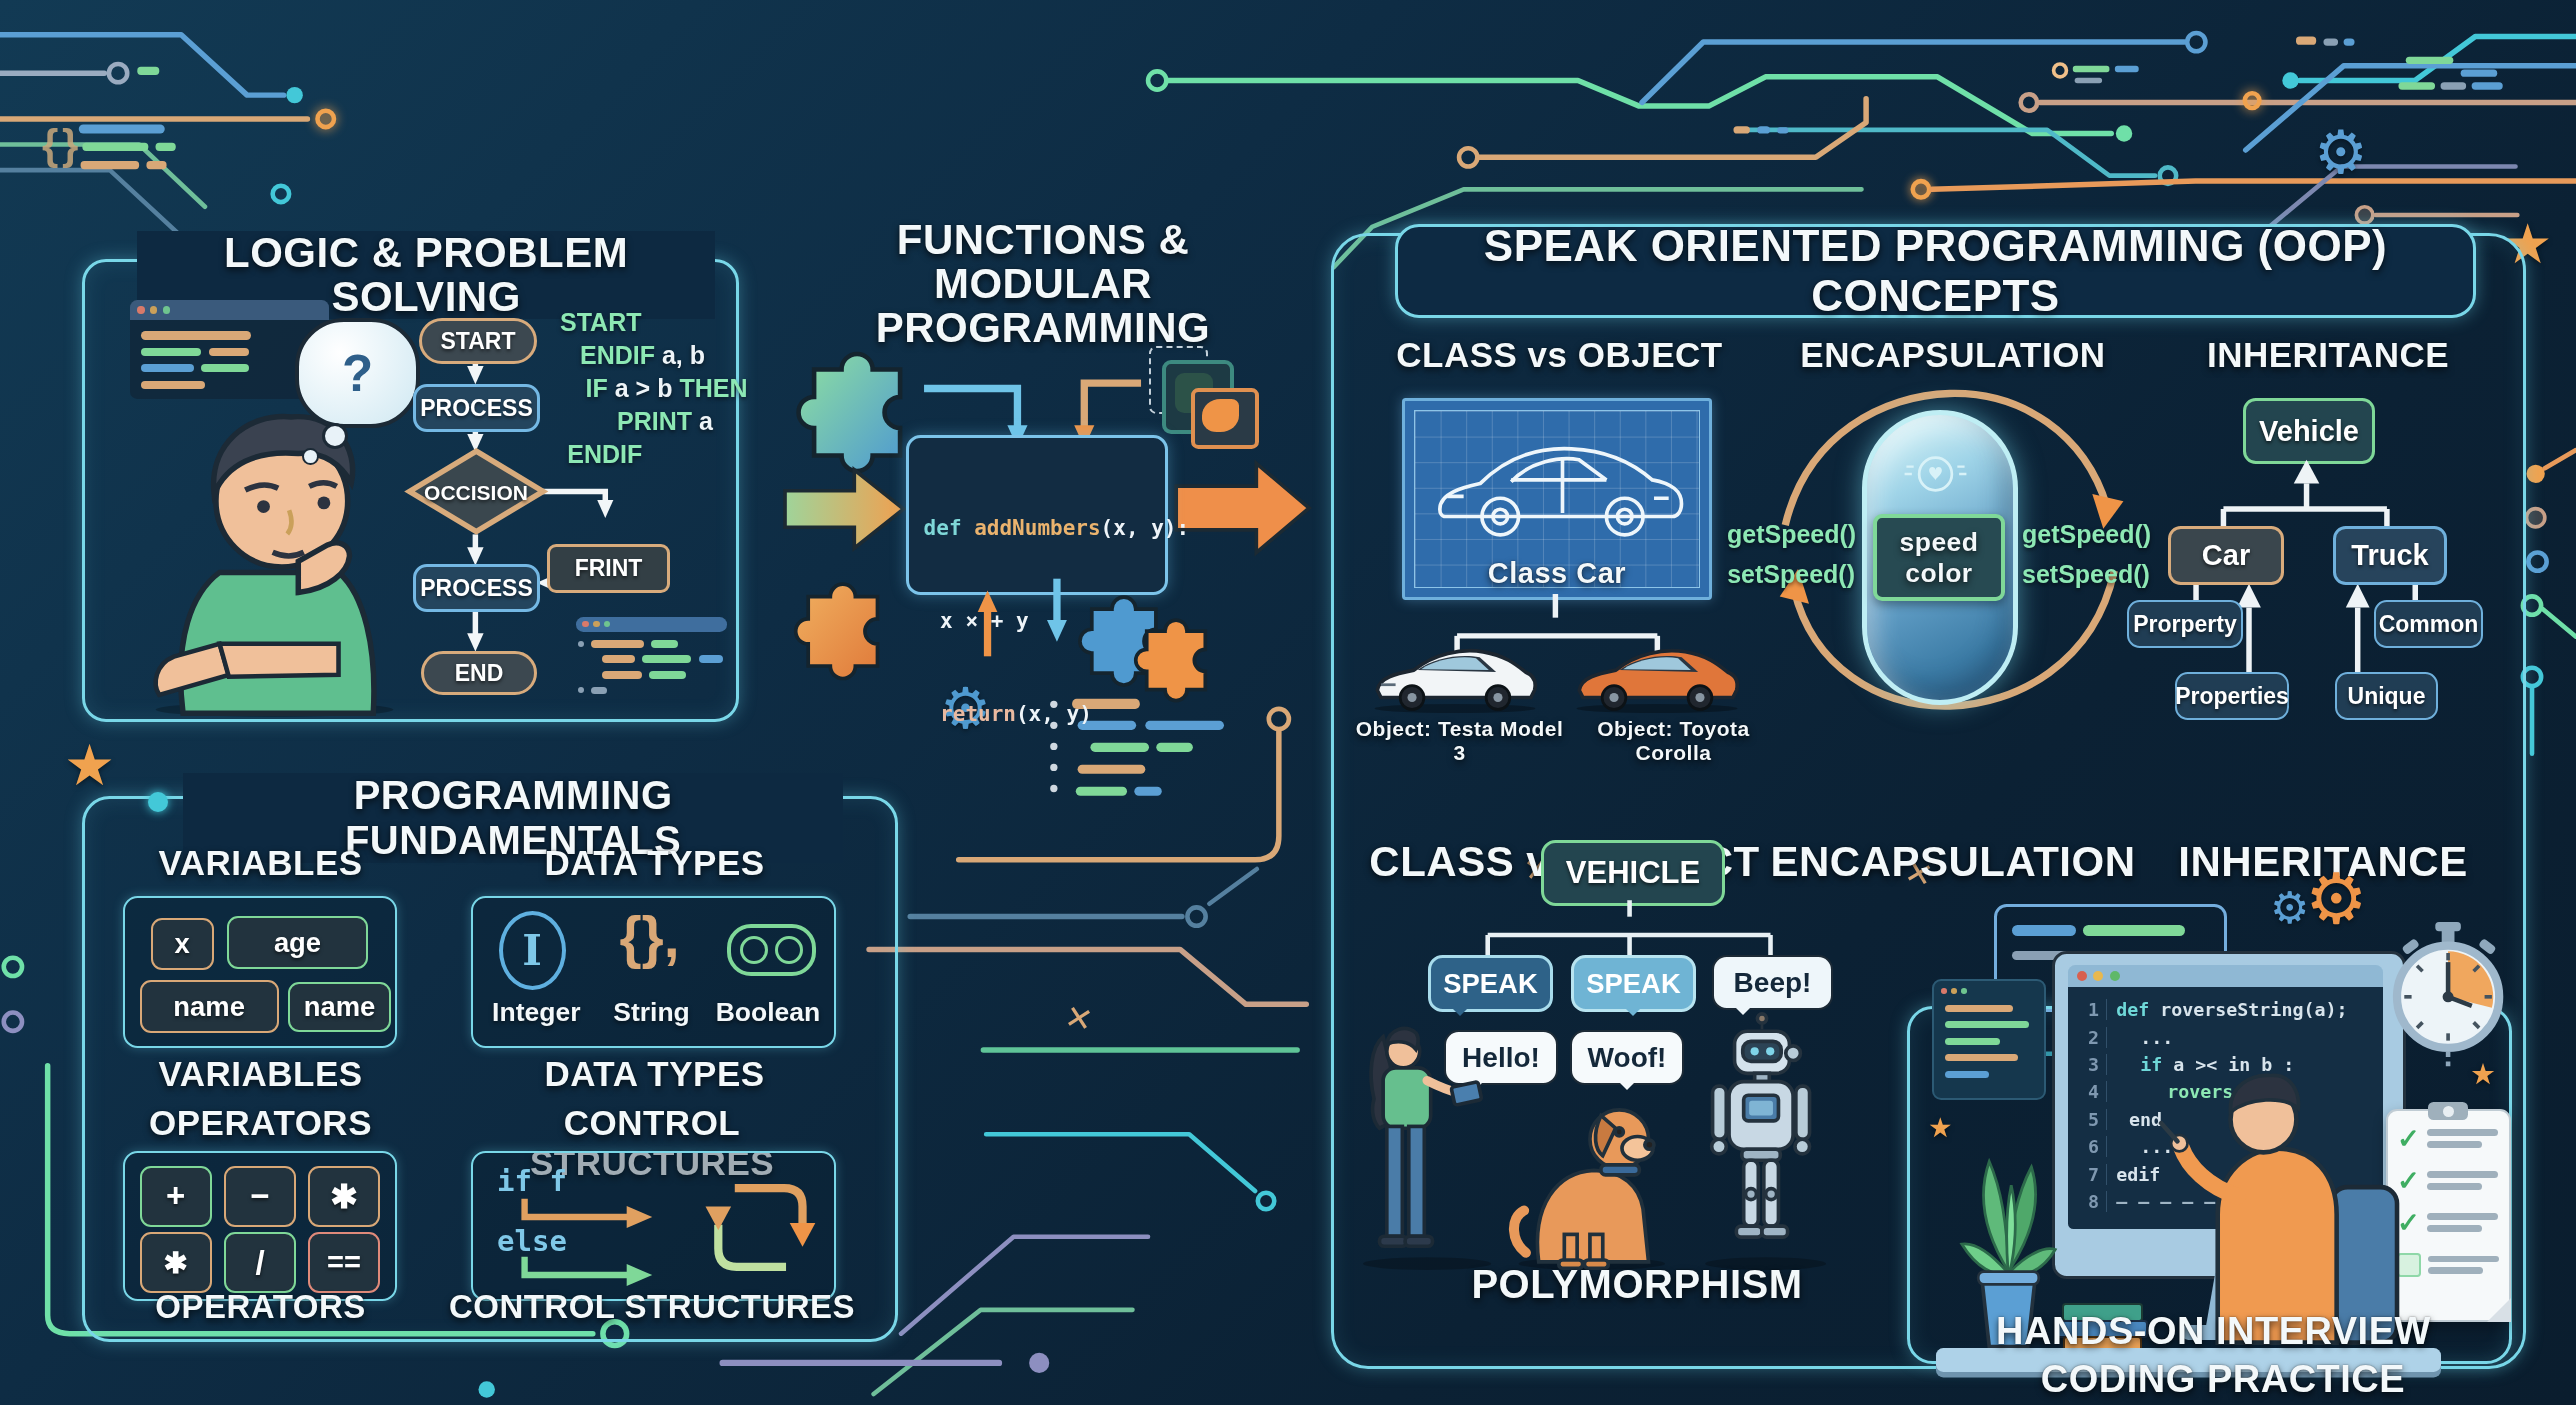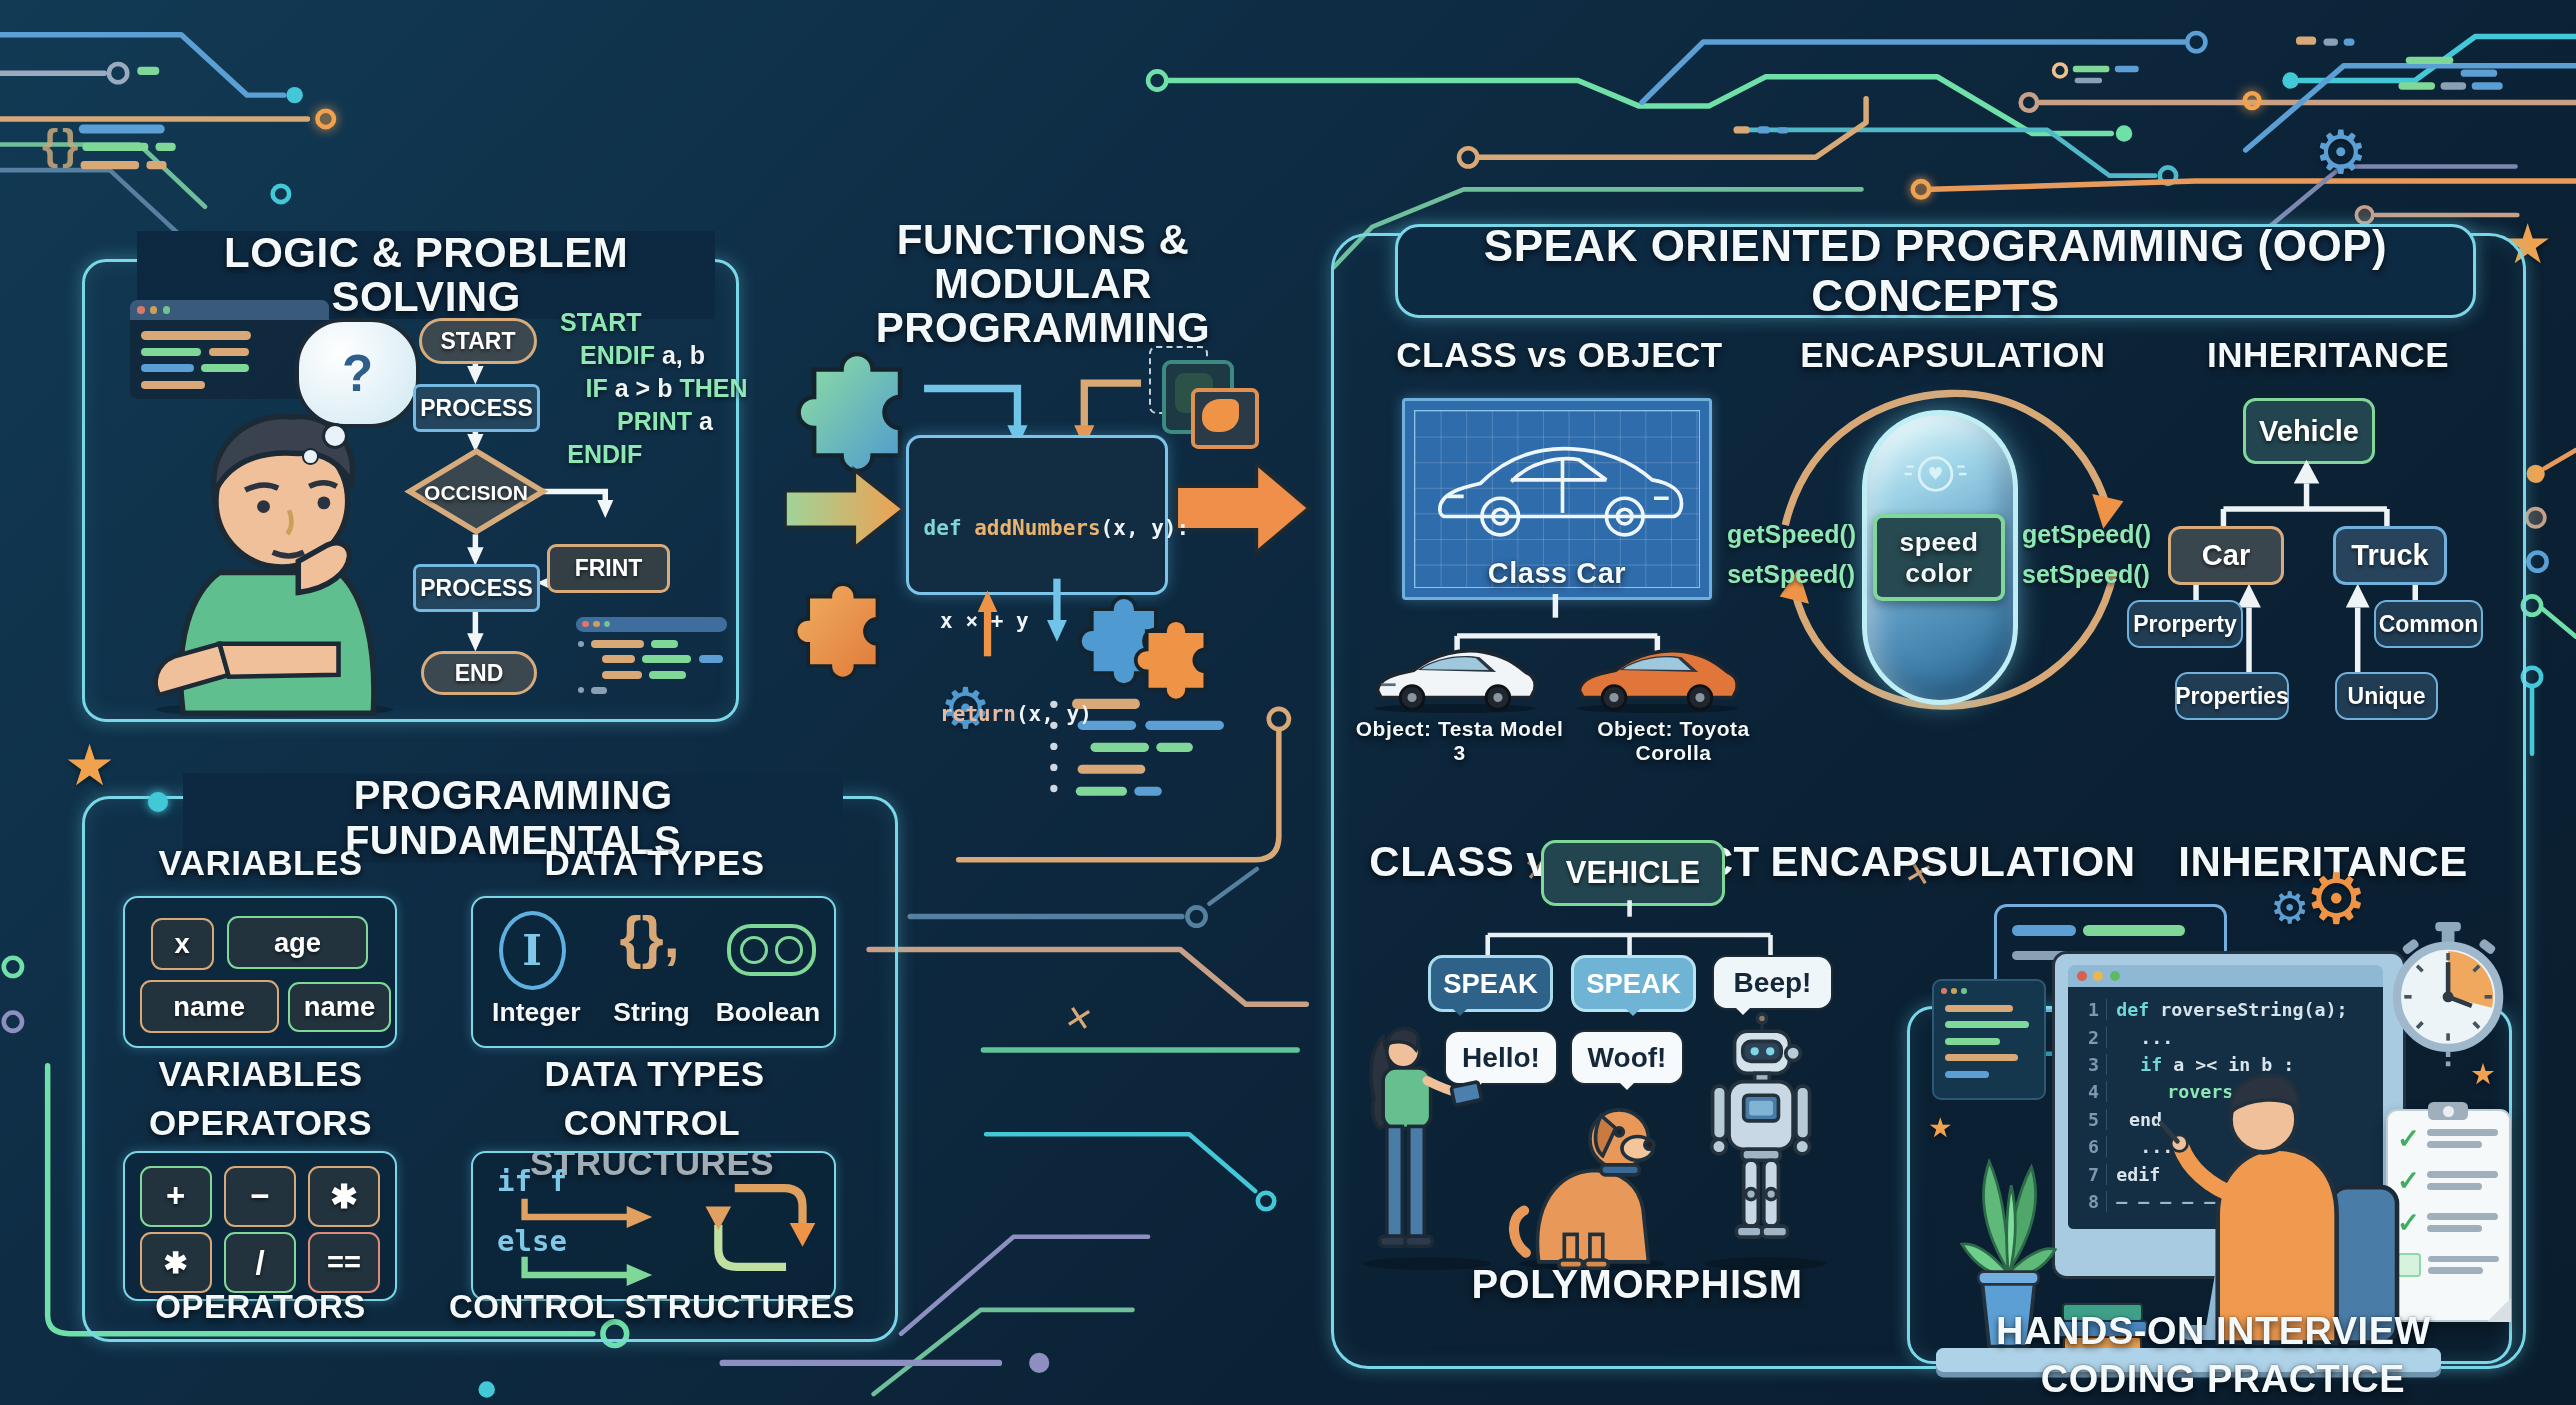--- a/index.html
+++ b/index.html
@@ -14,21 +14,21 @@
   .t46{font-size:42px;line-height:1.05;} .t44{font-size:40px;} .t42{font-size:38px;}
   .t38{font-size:35px;} .t36{font-size:33px;} .t48{font-size:44px;}
   .capbig{font-size:42px;font-weight:800;}
   
   .cybox{border:3.7px solid #79d7e8;border-radius:27.4px;box-shadow:0 0 16.5px rgba(110,215,235,.35), inset 0 0 22px rgba(110,215,235,.12);}
   .titlemask{background:#0d2941;padding:0 14.6px;}
   
   .fnode{display:flex;align-items:center;justify-content:center;color:#fff;font-weight:800;
          text-shadow:0 1.8px 3.7px rgba(0,0,0,.6);}
   .pill{border:3.7px solid #d8ab7c;border-radius:24px;background:#3c4850;}
-  .prc{border:3.7px solid #74b8e4;border-radius:7px;background:#24455e;}
+  .prc{border:3.7px solid #74b8e4;border-radius:14px;background:#24455e;}
   .prn{border:3.7px solid #d8ab7c;border-radius:9.1px;background:#333f45;margin-top:24px;}
   
   .pc{font-weight:800;font-size:25px;line-height:33px;white-space:pre;
       text-shadow:0 1.8px 4.6px rgba(0,0,0,.55);}
   .kw{color:#8de8b4;} .pw{color:#eef4f8;}
   
   .codebox{border:3.7px solid #7cc4ea;border-radius:14.6px;background:#122c42;
            box-shadow:0 0 14.6px rgba(110,200,240,.35);font-family:"DejaVu Sans Mono",monospace;
            font-weight:700;font-size:21px;line-height:31px;color:#eef4f8;padding:12.8px 14.6px;white-space:pre;}
   .c-def{color:#7fd8d8;} .c-fn{color:#eab36e;} .c-ret{color:#e8b9a0;}

